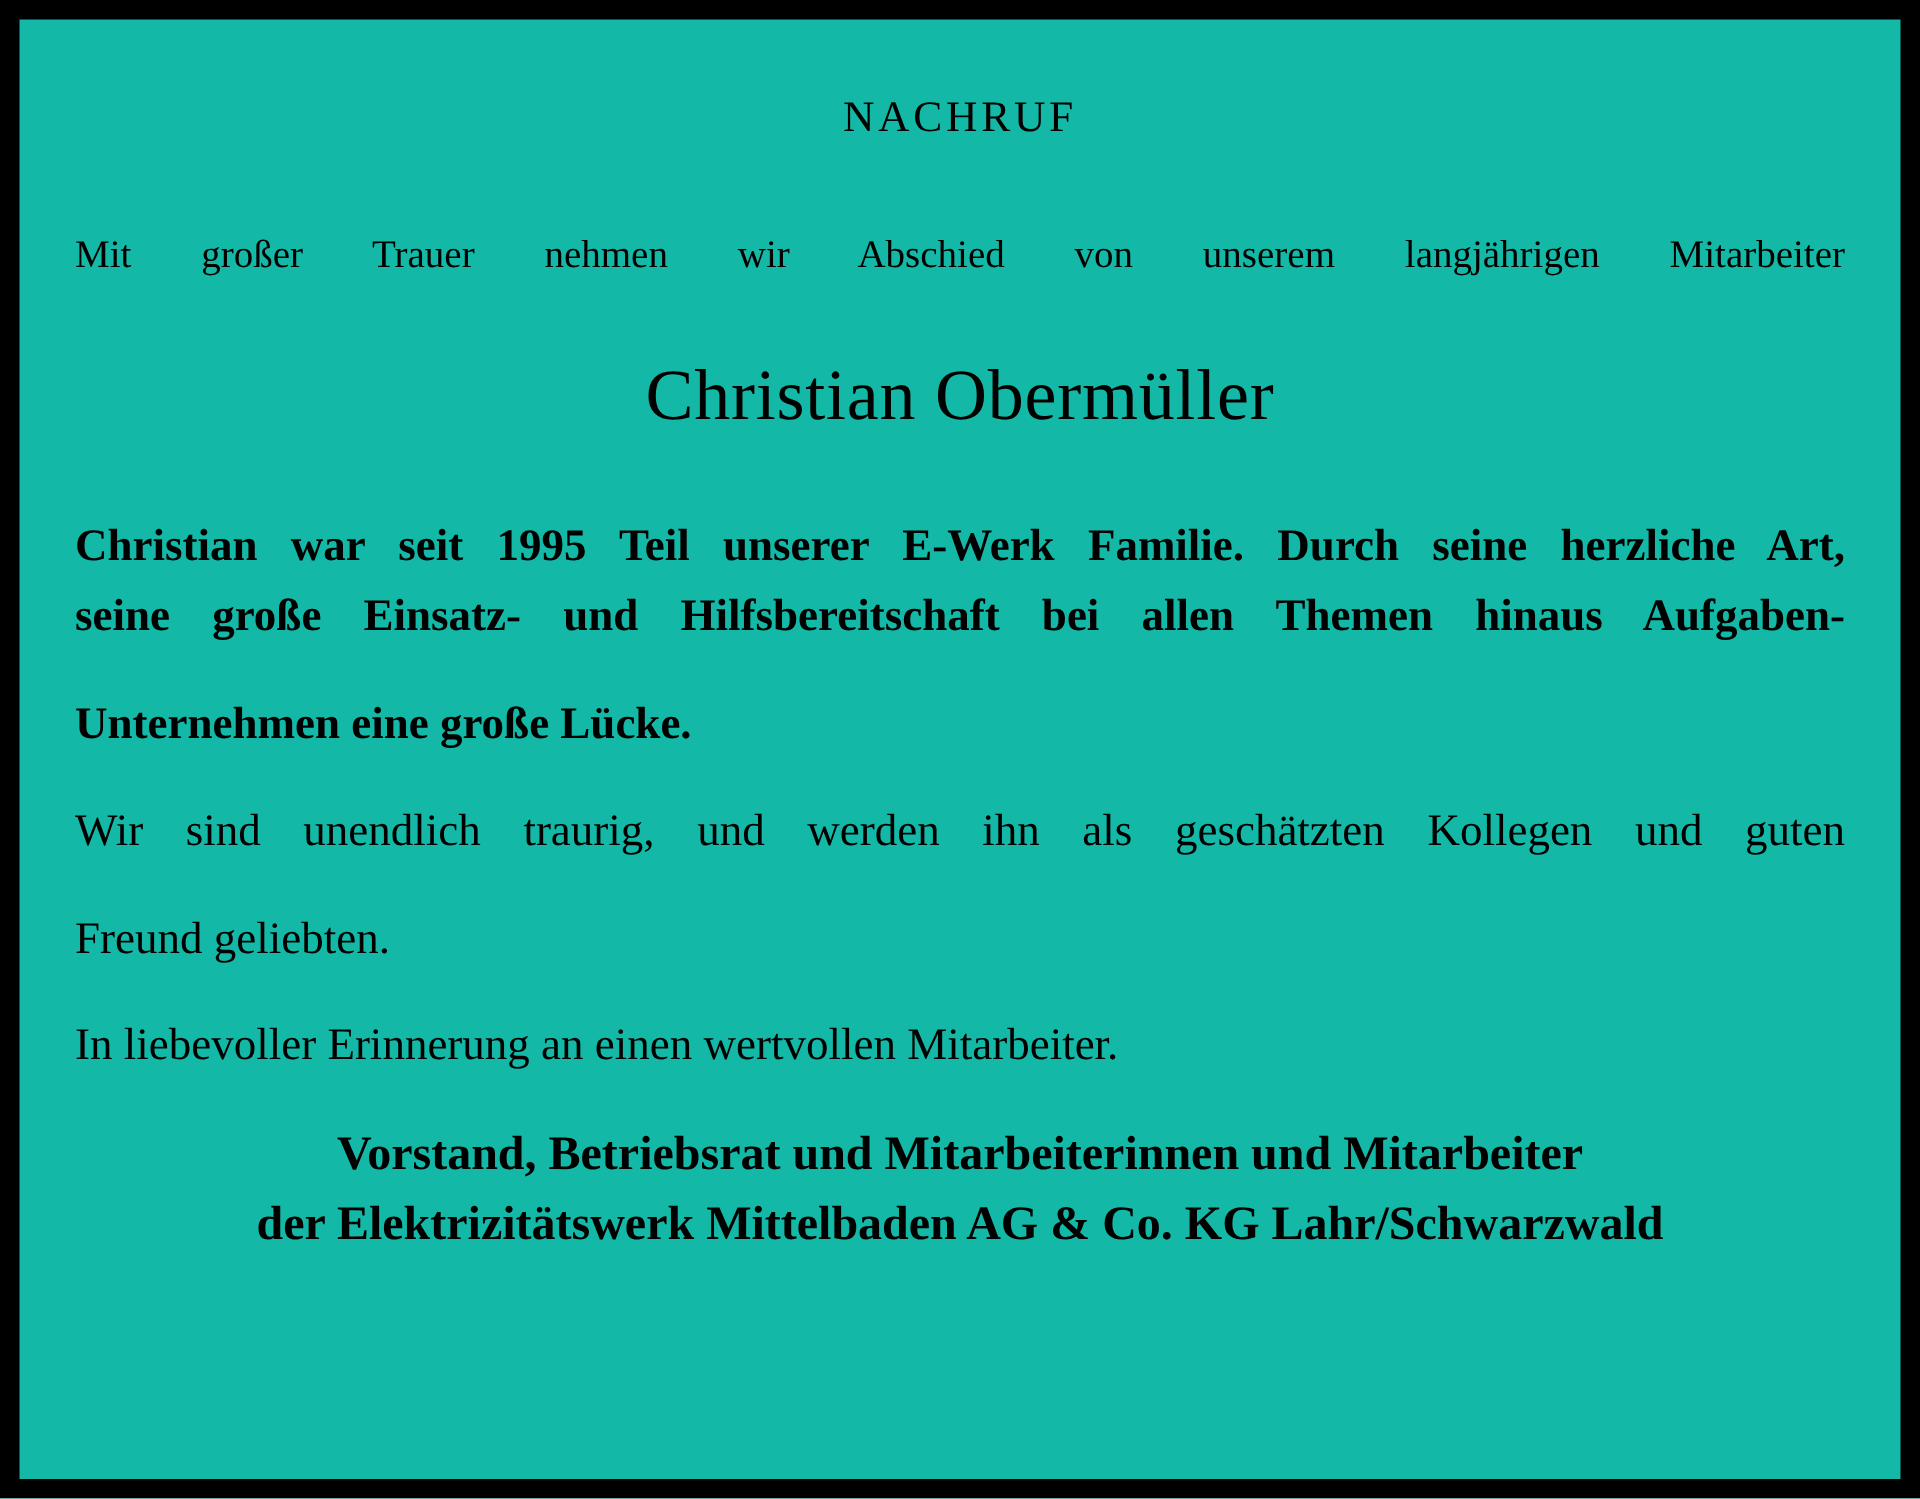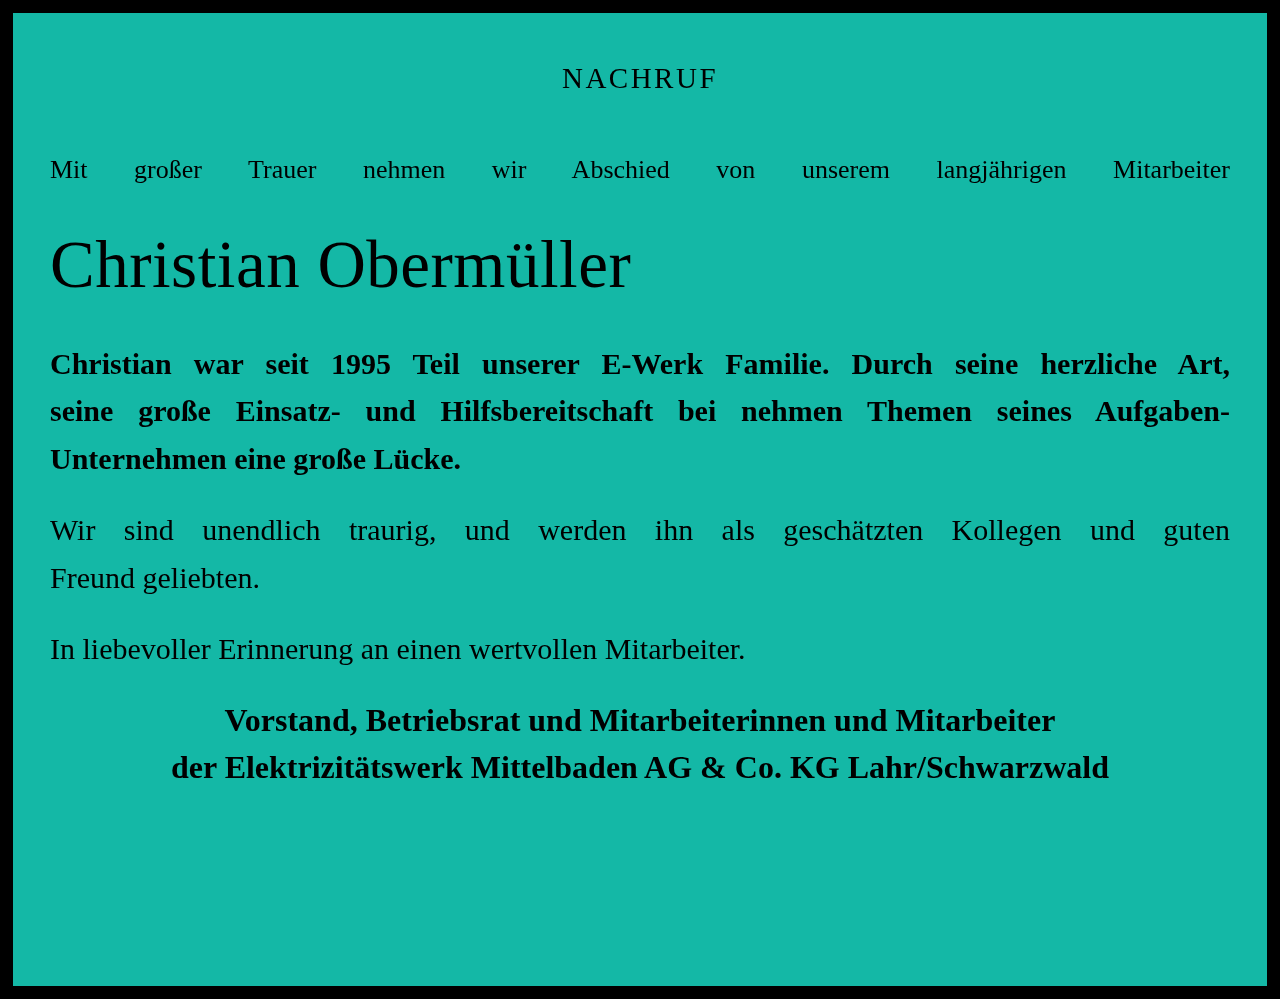--- a/index.html
+++ b/index.html
@@ -31,41 +31,43 @@
   }
   .intro-line {
     margin-top: 50px;
     font-size: 26px;
     line-height: 47.5px;
     text-align: justify;
     text-align-last: justify;
   }
   .deceased-name {
     margin: 30px 0 0 0;
-    font-size: 67px;
+    text-align: center;
+    font-size: 48px;
     line-height: 80px;
     font-weight: normal;
     letter-spacing: 0.5px;
   }
   .para {
     margin: 0 0 24px 0;
     font-size: 30px;
     line-height: 47.5px;
   }
   .para.first {
     margin-top: 36px;
     font-weight: bold;
   }
   .line {
     text-align: justify;
     text-align-last: justify;
   }
   .line.last {
     text-align: center;
     text-align-last: left;
+    margin-top: 24px;
   }
   .signature {
     margin-top: 0;
     font-size: 32px;
     line-height: 47.5px;
     font-weight: bold;
     text-align: center;
   }
 </style>
 </head>
@@ -75,21 +77,21 @@
   <div class="notice-inner">
 
     <div class="notice-header">NACHRUF</div>
 
     <div class="intro-line">Mit großer Trauer nehmen wir Abschied von unserem langjährigen Mitarbeiter</div>
 
     <h1 class="deceased-name">Christian Obermüller</h1>
 
     <div class="para first">
       <div class="line">Christian war seit 1995 Teil unserer E-Werk Familie. Durch seine herzliche Art,</div>
-      <div class="line">seine große Einsatz- und Hilfsbereitschaft bei nehmen Themen seines Aufgaben-</div>
+      <div class="line">seine große Einsatz- und Hilfsbereitschaft bei allen Themen hinaus Aufgaben-</div>
       <div class="line last">Unternehmen eine große Lücke.</div>
     </div>
 
     <div class="para">
       <div class="line">Wir sind unendlich traurig, und werden ihn als geschätzten Kollegen und guten</div>
       <div class="line last">Freund geliebten.</div>
     </div>
 
     <div class="para">
     </div>

